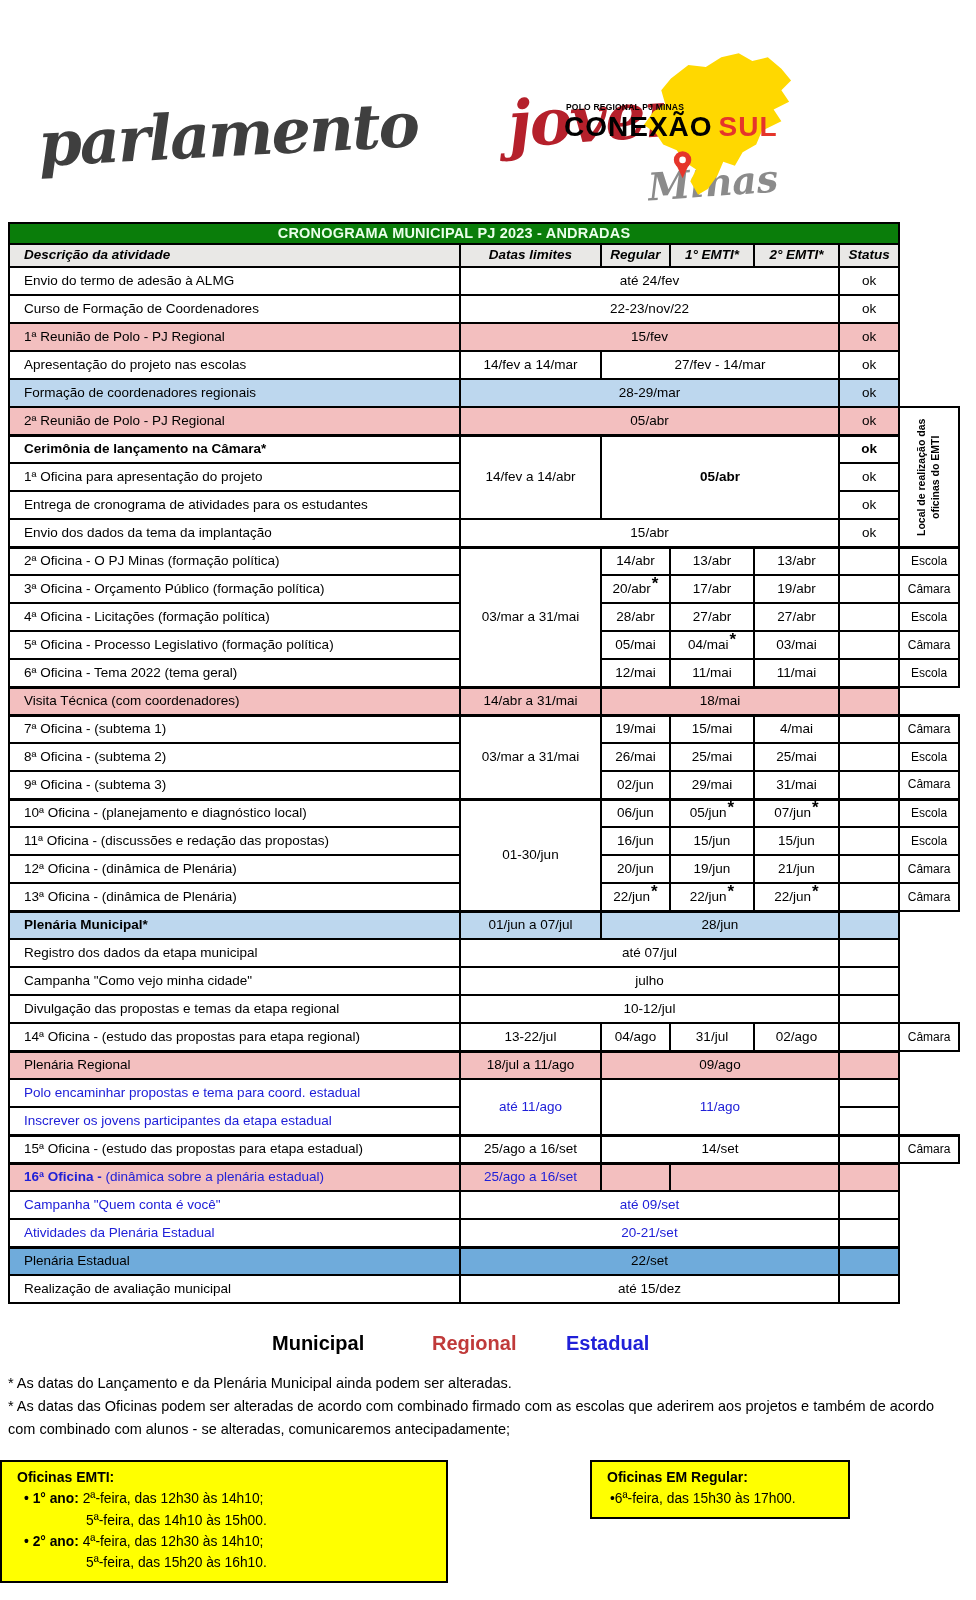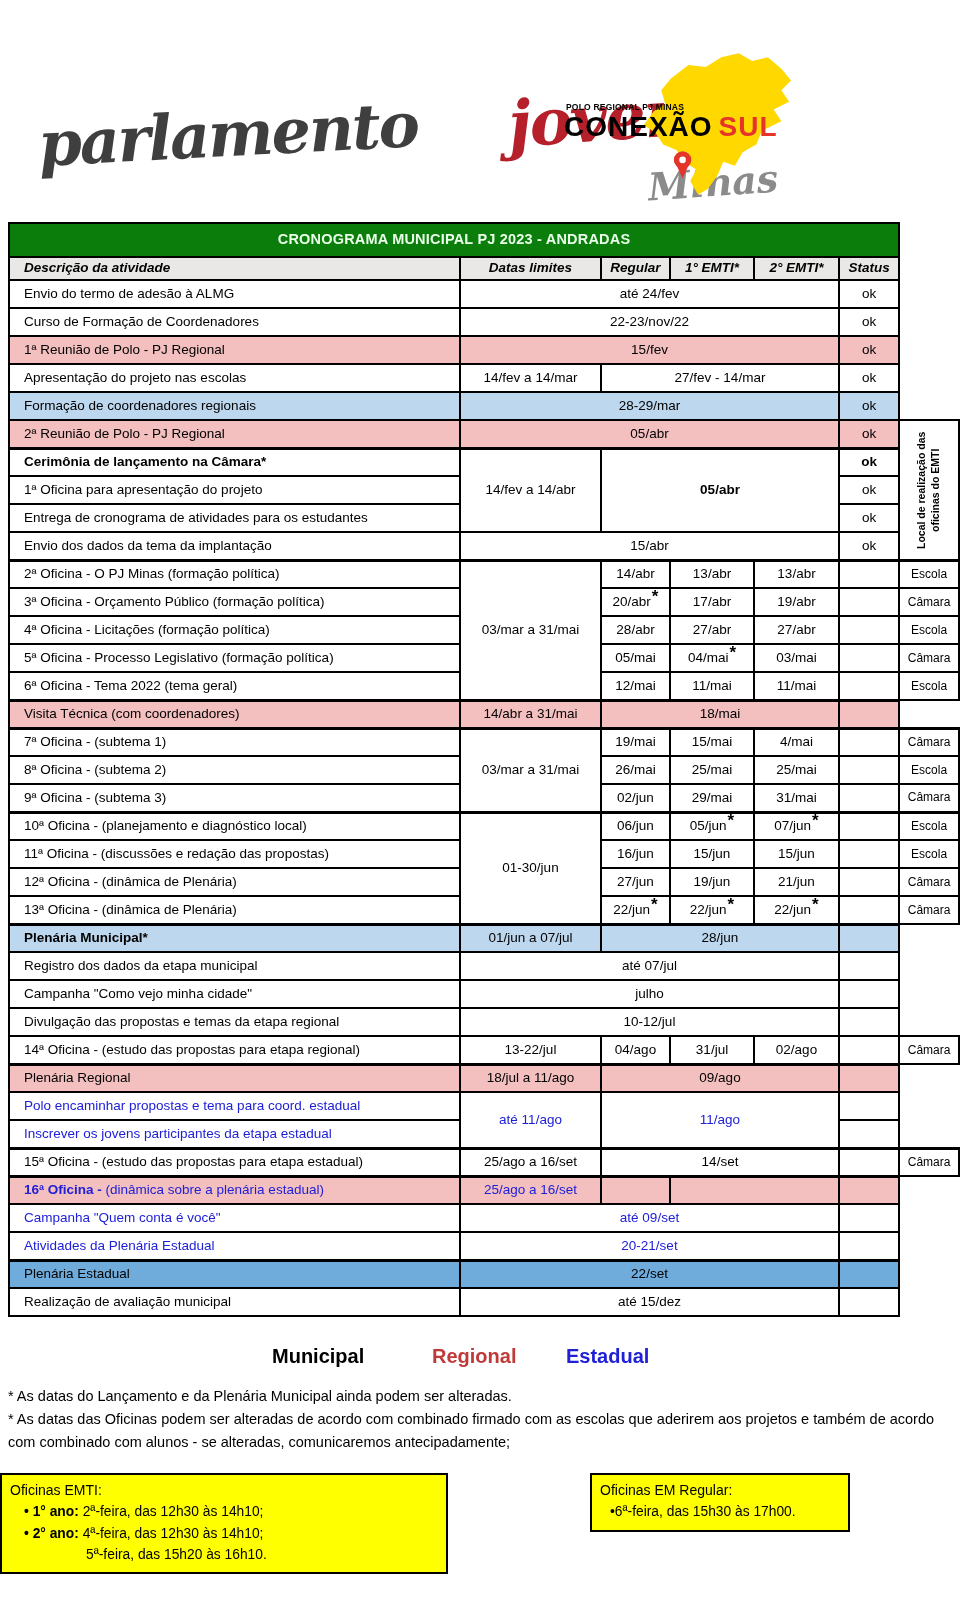--- a/index.html
+++ b/index.html
@@ -26,21 +26,21 @@
               letter-spacing:.2px;white-space:nowrap;}
   .polo-big{position:absolute;left:4px;top:71px;font-size:28px;font-weight:800;
             letter-spacing:1px;white-space:nowrap;}
   .polo-big .b2{color:var(--pinred);margin-left:6px;}
 
   
   .tbl-wrap{margin-left:8px;}
   table{border-collapse:collapse;table-layout:fixed;width:950px;}
   td{border:2px solid #000;height:28px;padding:0 3px;text-align:center;
      font-size:13.5px;line-height:1.05;overflow:hidden;white-space:nowrap;}
-  tr.trow td{height:34px;}
+  tr.trow td{height:21px;}
   tr.hrow td{height:23px;}
   td.title{background:var(--green);color:var(--greentext);font-weight:bold;
            font-size:14.5px;letter-spacing:.2px;}
   td.h{background:var(--hdr);font-weight:bold;font-style:italic;font-size:13.5px;}
   td.d{text-align:left;padding-left:14px;}
   td.g{border:none;background:#fff;}
   tr.tt td:not(.g){border-top-width:3px;}
   td.pink{background:var(--pink);}
   td.blue{background:var(--lblue);}
   td.sblue{background:var(--sblue);}
@@ -56,21 +56,21 @@
   
   .legend{position:relative;height:24px;margin-top:28px;font-weight:bold;font-size:20px;}
   .legend span{position:absolute;top:0;}
   .lg-mun{left:272px;color:#000;}
   .lg-reg{left:432px;color:var(--red);}
   .lg-est{left:566px;color:var(--bluetext);}
   .notes{margin:16px 10px 0 8px;font-size:14.5px;line-height:1.6;max-width:945px;}
   .boxes{position:relative;height:150px;margin-top:18px;}
   .ybox{position:absolute;top:0;background:var(--yellow);border:2px solid #000;
         padding:5px 8px 7px 8px;font-size:13.8px;line-height:1.55;}
-  .ybox .btitle{font-weight:normal;font-size:14px;}
+  .ybox .btitle{font-weight:bold;font-size:14px;margin-left:7px;}
   .ybox .bl{padding-left:14px;}
   .ybox .cont{padding-left:76px;}
   .box-emti{left:0;width:448px;}
   .box-reg{left:590px;width:260px;}
   .box-reg .bl{padding-left:10px;}
 </style>
 </head>
 <body>
 
 <div class="hdr-area">
@@ -261,21 +261,21 @@
         <tr>
           <td class="d">11ª Oficina - (discussões e redação das propostas)</td>
           <td class="">16/jun</td>
           <td class="">15/jun</td>
           <td class="">15/jun</td>
           <td class=""></td>
           <td class="loc">Escola</td>
         </tr>
         <tr>
           <td class="d">12ª Oficina - (dinâmica de Plenária)</td>
-          <td class="">27/jun</td>
+          <td class="">20/jun</td>
           <td class="">19/jun</td>
           <td class="">21/jun</td>
           <td class=""></td>
           <td class="loc">Câmara</td>
         </tr>
         <tr>
           <td class="d">13ª Oficina - (dinâmica de Plenária)</td>
           <td class="">22/jun<sup class="ast">*</sup></td>
           <td class="">22/jun<sup class="ast">*</sup></td>
           <td class="">22/jun<sup class="ast">*</sup></td>
@@ -386,20 +386,21 @@
 
 <div class="notes">
   <div>* As datas do Lançamento e da Plenária Municipal ainda podem ser alteradas.</div>
   <div>* As datas das Oficinas podem ser alteradas de acordo com combinado firmado com as escolas que aderirem aos projetos e também de acordo com combinado com alunos - se alteradas, comunicaremos antecipadamente;</div>
 </div>
 
 <div class="boxes">
   <div class="ybox box-emti">
     <div class="btitle">Oficinas EMTI:</div>
     <div class="bl"><b>• 1° ano:</b><span> 2ª-feira, das 12h30 às 14h10;</span></div>
+    <div class="cont">5ª-feira, das 14h10 às 15h00.</div>
     <div class="bl"><b>• 2° ano:</b><span> 4ª-feira, das 12h30 às 14h10;</span></div>
     <div class="cont">5ª-feira, das 15h20 às 16h10.</div>
   </div>
   <div class="ybox box-reg">
     <div class="btitle">Oficinas EM Regular:</div>
     <div class="bl">•6ª-feira, das 15h30 às 17h00.</div>
   </div>
 </div>
 
 </body></html>

